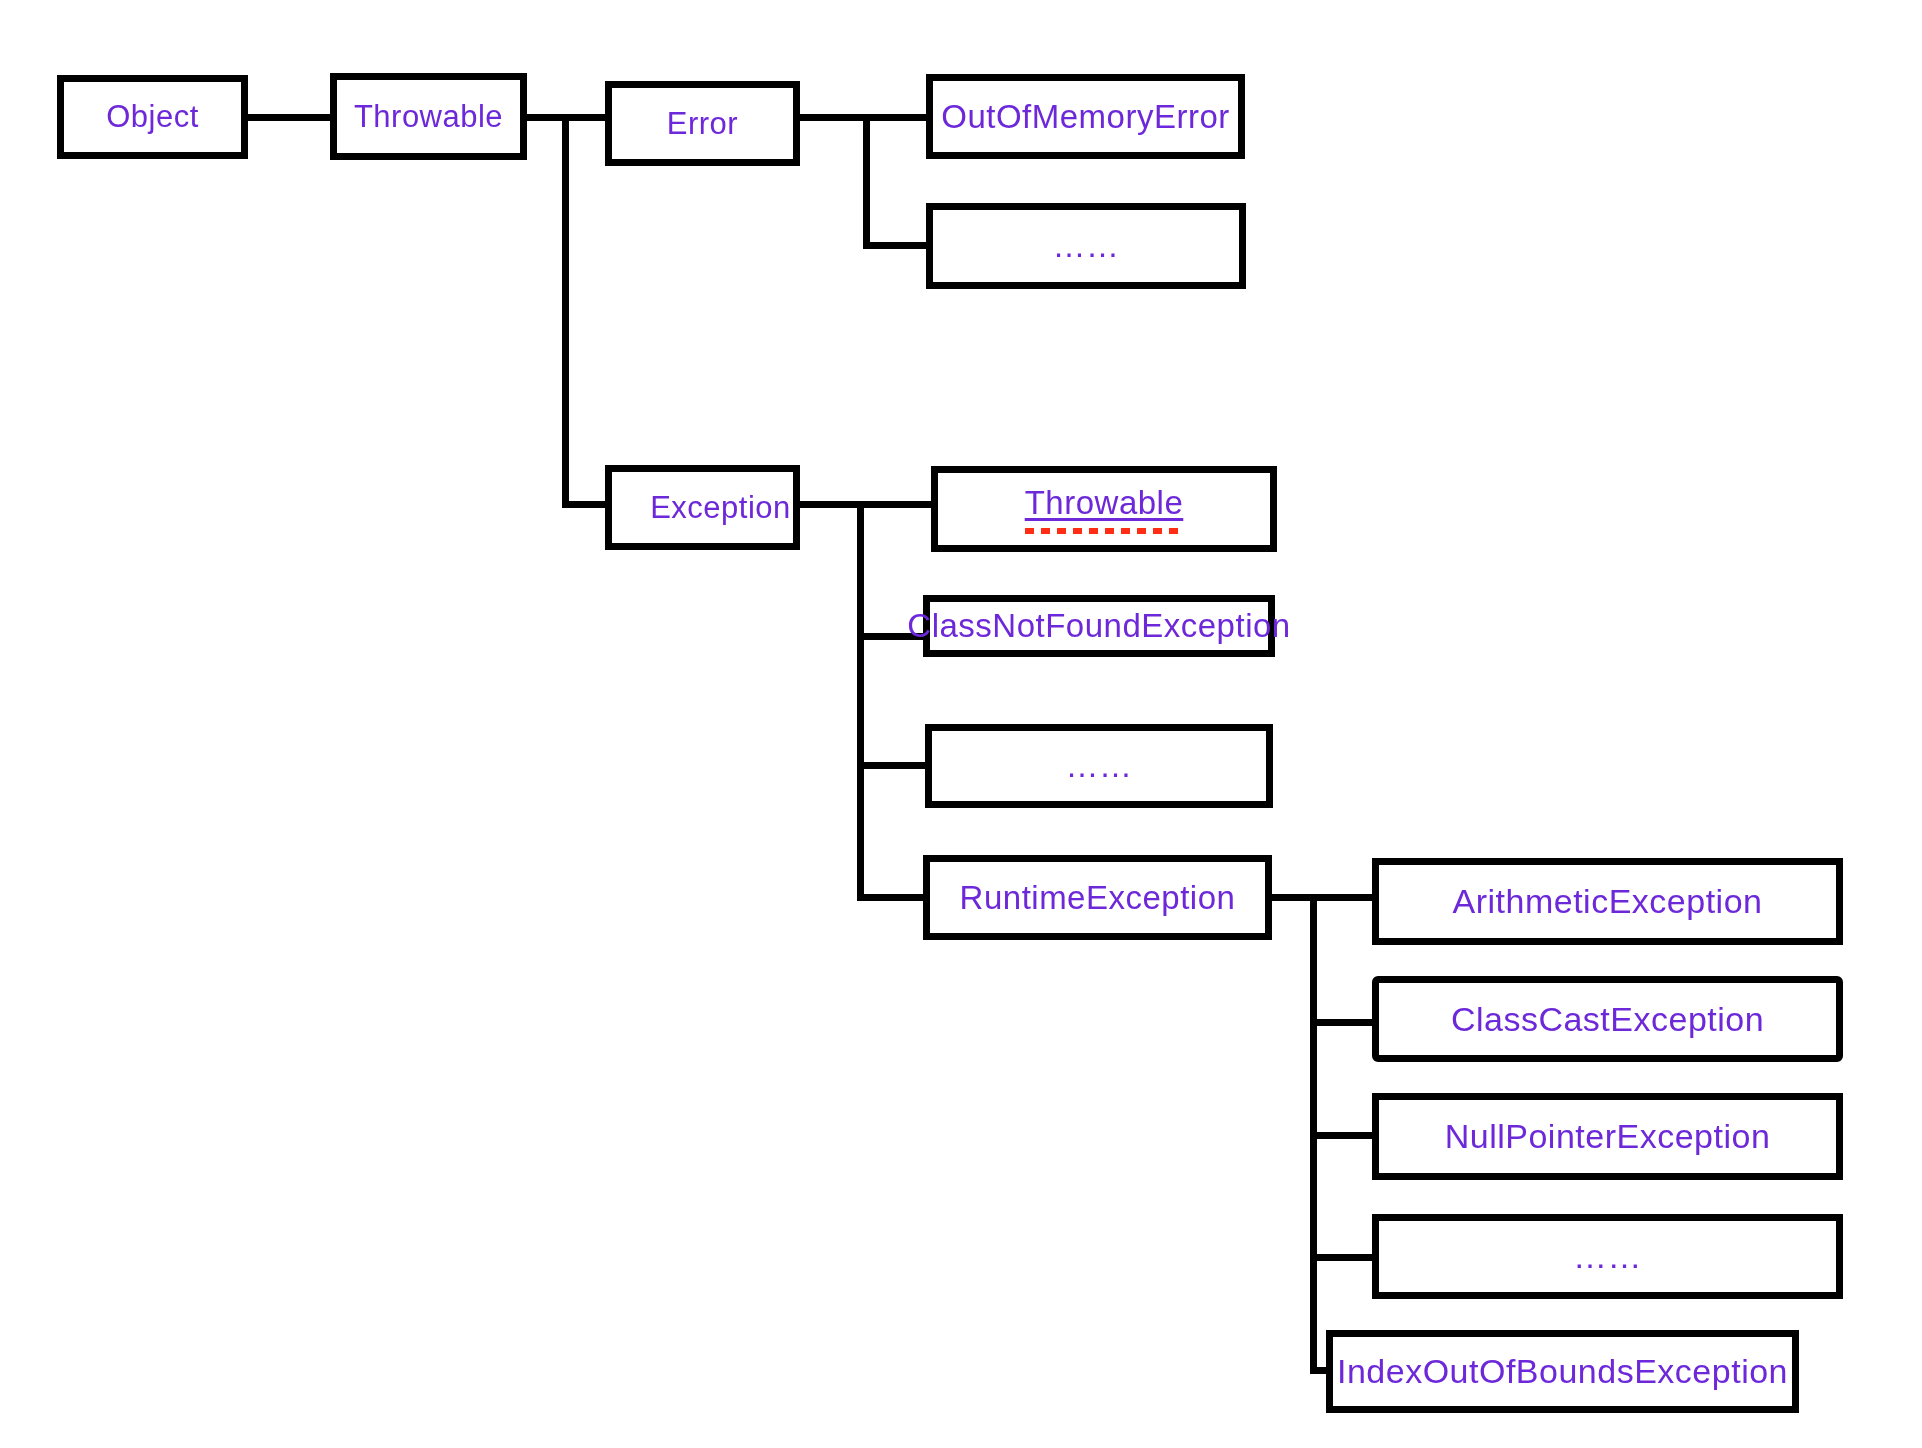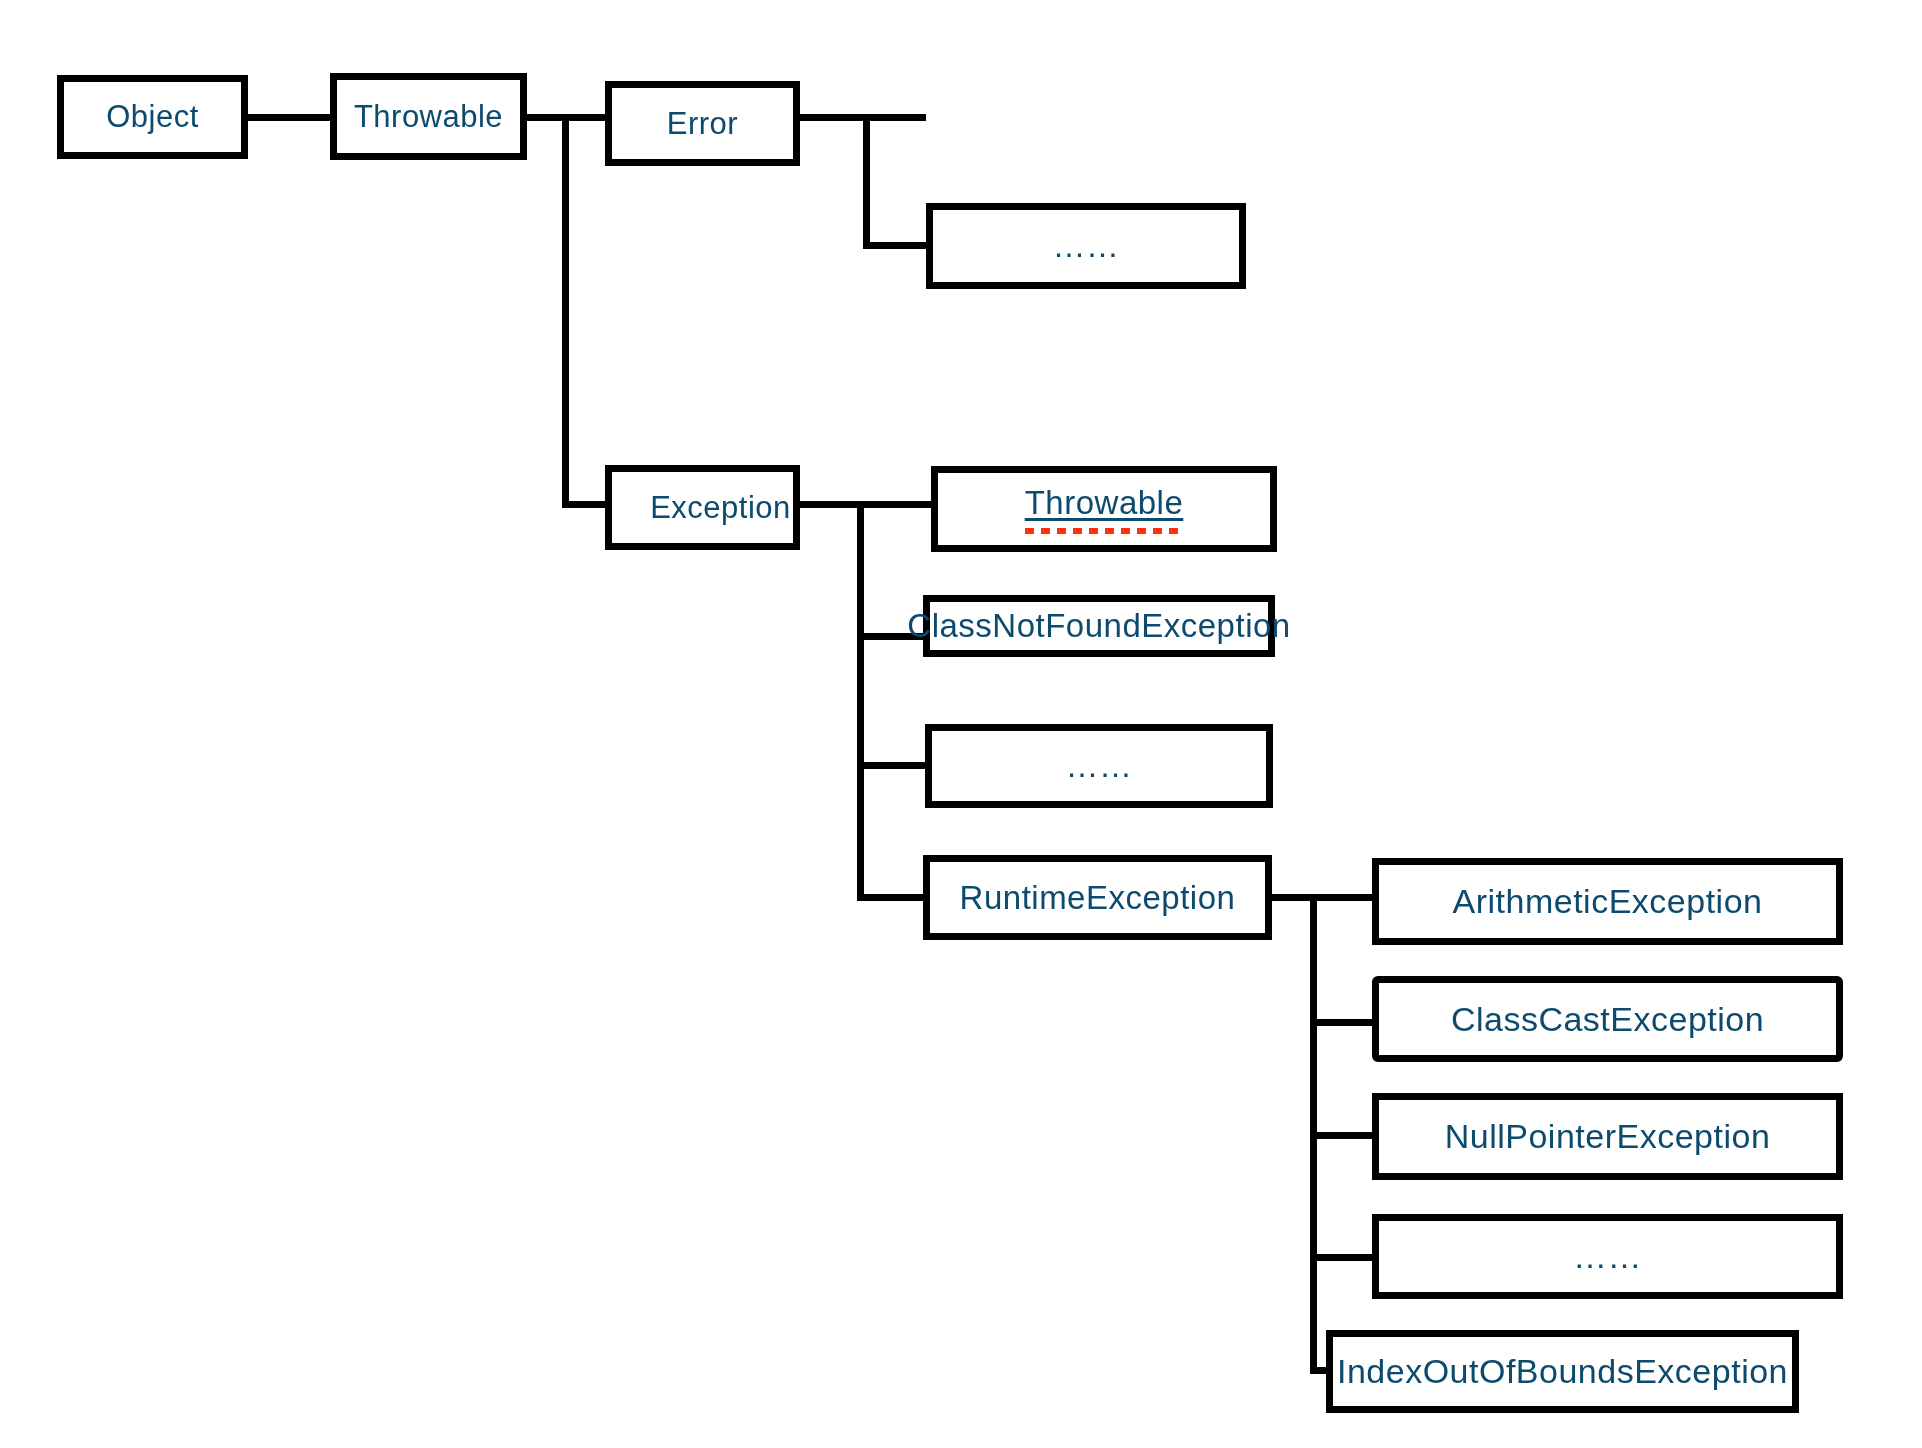--- a/index.html
+++ b/index.html
@@ -16,21 +16,21 @@
     overflow: hidden;
   }
   .node {
     position: absolute;
     box-sizing: border-box;
     border: 7px solid #000000;
     background: #ffffff;
     display: flex;
     align-items: center;
     justify-content: center;
-    color: #0c4a6e;
+    color: #6d28d9;
   }
   .node .lbl {
     display: inline-block;
     white-space: nowrap;
     letter-spacing: 0.5px;
   }
   .fs-s .lbl { font-size: 31px; }
   .fs-m .lbl { font-size: 33px; }
   .fs-l .lbl { font-size: 34px; }
   .line {
@@ -75,20 +75,23 @@
     <div class="line" style="left: 1310px; top: 1367px; width: 62px; height: 7px;"></div>
     <div class="node fs-s" style="left: 57px; top: 75px; width: 191px; height: 84px;">
       <span class="lbl">Object</span>
     </div>
     <div class="node fs-s" style="left: 330px; top: 73px; width: 197px; height: 87px;">
       <span class="lbl">Throwable</span>
     </div>
     <div class="node fs-s" style="left: 605px; top: 81px; width: 195px; height: 85px;">
       <span class="lbl">Error</span>
     </div>
+    <div class="node fs-m" style="left: 926px; top: 74px; width: 319px; height: 85px;">
+      <span class="lbl">OutOfMemoryError</span>
+    </div>
     <div class="node fs-m" style="left: 926px; top: 203px; width: 320px; height: 86px;">
       <span class="lbl">……</span>
     </div>
     <div class="node fs-s" style="left: 605px; top: 465px; width: 195px; height: 85px; padding-left: 36px;">
       <span class="lbl">Exception</span>
     </div>
     <div class="node fs-m spell" style="left: 931px; top: 466px; width: 346px; height: 86px;">
       <span class="lbl">Throwable</span>
     </div>
     <div class="node fs-m" style="left: 923px; top: 595px; width: 352px; height: 62px;">

